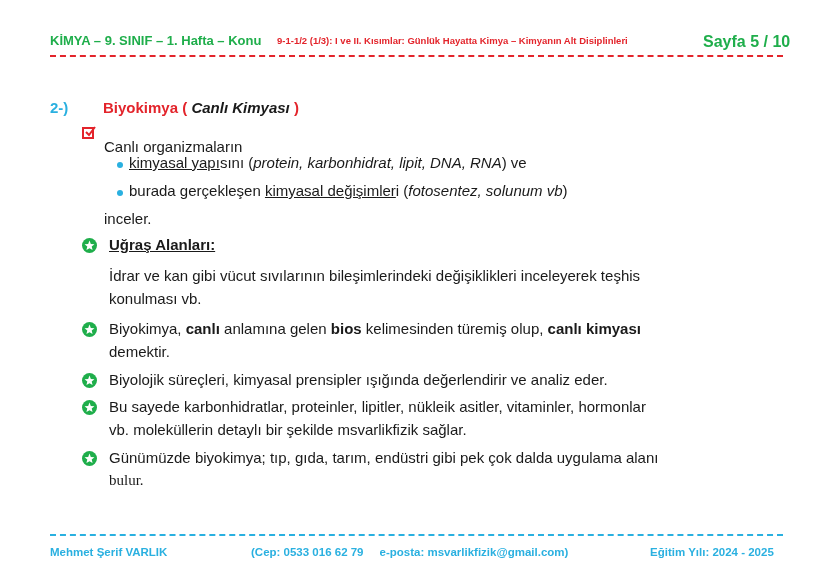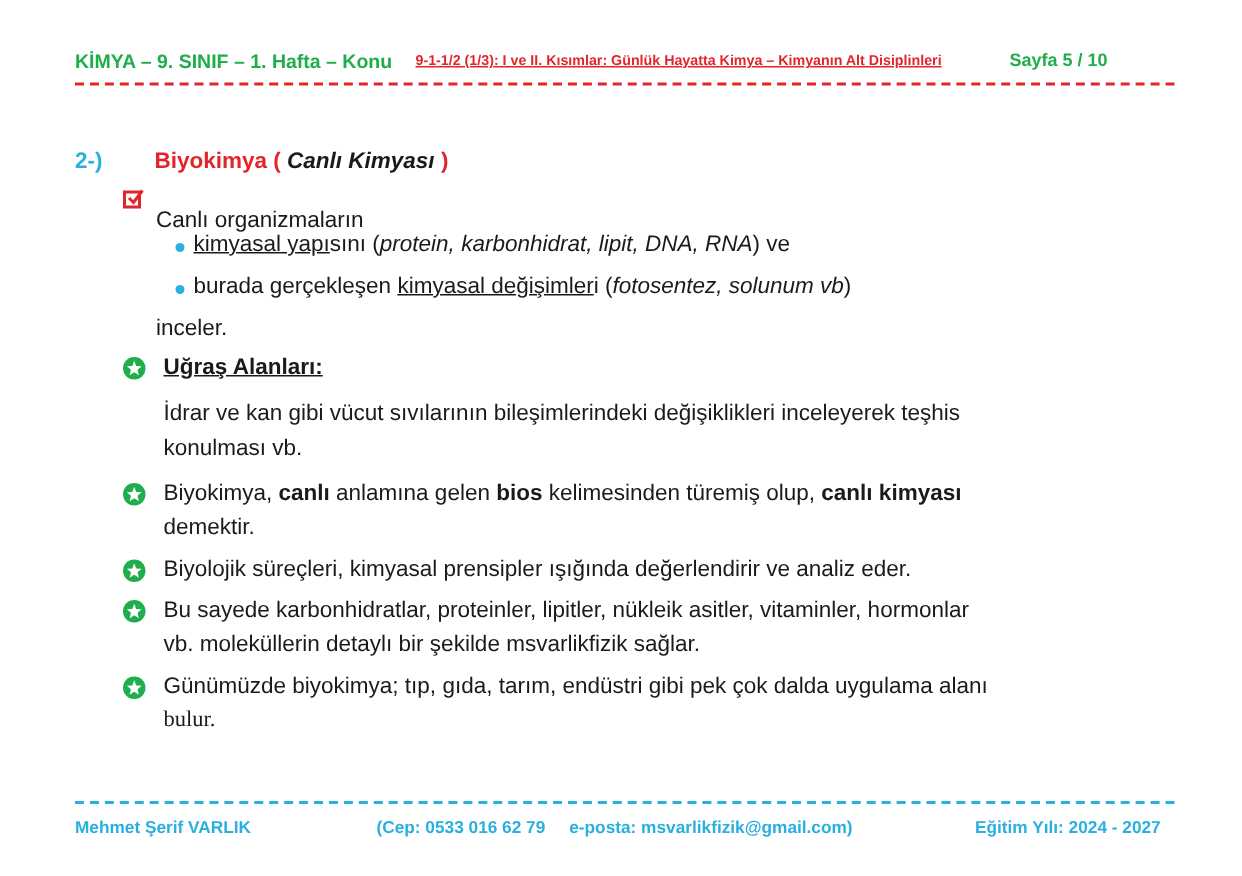--- a/index.html
+++ b/index.html
@@ -1,21 +1,21 @@
 <!DOCTYPE html>
 <html><head>
 <meta charset="utf-8">
 <style>
   html, body { margin:0; padding:0; background:#ffffff; }
   body { width:828px; height:584px; position:relative; overflow:hidden;
          font-family:"Liberation Sans", "DejaVu Sans", sans-serif; color:#1a1a1a; }
   .abs { position:absolute; white-space:nowrap; }
   .hdr-left { left:50px; top:33px; font-size:13px; font-weight:bold; color:#1fae4b; }
-  .hdr-code { left:277px; top:35px; font-size:9.5px; font-weight:bold; color:#e3242b;text-decoration:underline; }
-  .hdr-page { left:673px; top:33px; font-size:12px; font-weight:bold; color:#1fae4b; }
+  .hdr-code { left:277px; top:35px; font-size:9.5px; font-weight:bold; color:#e3242b; }
+  .hdr-page { left:703px; top:33px; font-size:16px; font-weight:bold; color:#1fae4b; }
   .dash-top { left:50px; top:55px; width:733px; height:0; border-top:2px dashed #e3242b; }
   .dash-bot { left:50px; top:534px; width:733px; height:0; border-top:2px dashed #2ab0e0; }
   .ftr { top:546px; font-size:11.5px; font-weight:bold; color:#2ab0e0; }
   .sec-num { left:50px; top:99px; font-size:15px; font-weight:bold; color:#2ab0e0; }
   .sec-title { left:79px; top:99px; font-size:15px; font-weight:bold; color:#e3242b;margin-left:24px; }
   .sec-title i { color:#1a1a1a; }
   .body-txt { font-size:15px; color:#1a1a1a; }
   .u { text-decoration:underline; }
   .chk { left:82px; top:127px; width:12px; height:12px; border:2px solid #e3242b; box-sizing:border-box; }
   .chk svg { position:absolute; left:0; top:-3px; }
@@ -85,13 +85,13 @@
     <svg width="11" height="11" viewBox="0 0 10 10">
       <polygon points="5,0.5 6.2,3.6 9.5,3.8 7,5.9 7.8,9.2 5,7.4 2.2,9.2 3,5.9 0.5,3.8 3.8,3.6" fill="#fff"></polygon>
     </svg>
   </div>
 <div class="abs body-txt" style="left:109px;top:449px;">Günümüzde biyokimya; tıp, gıda, tarım, endüstri gibi pek çok dalda uygulama alanı</div>
 <div class="abs body-txt" style="left:109px;top:472px;font-family:Liberation Serif, serif;">bulur.</div>
 
 <div class="abs dash-bot"></div>
 <div class="abs ftr" style="left:50px;">Mehmet Şerif VARLIK</div>
 <div class="abs ftr" style="left:251px;white-space:pre;">(Cep: 0533 016 62 79     e-posta: msvarlikfizik@gmail.com)</div>
-<div class="abs ftr" style="left:650px;">Eğitim Yılı: 2024 - 2027</div>
+<div class="abs ftr" style="left:650px;">Eğitim Yılı: 2024 - 2025</div>
 
 </body></html>

